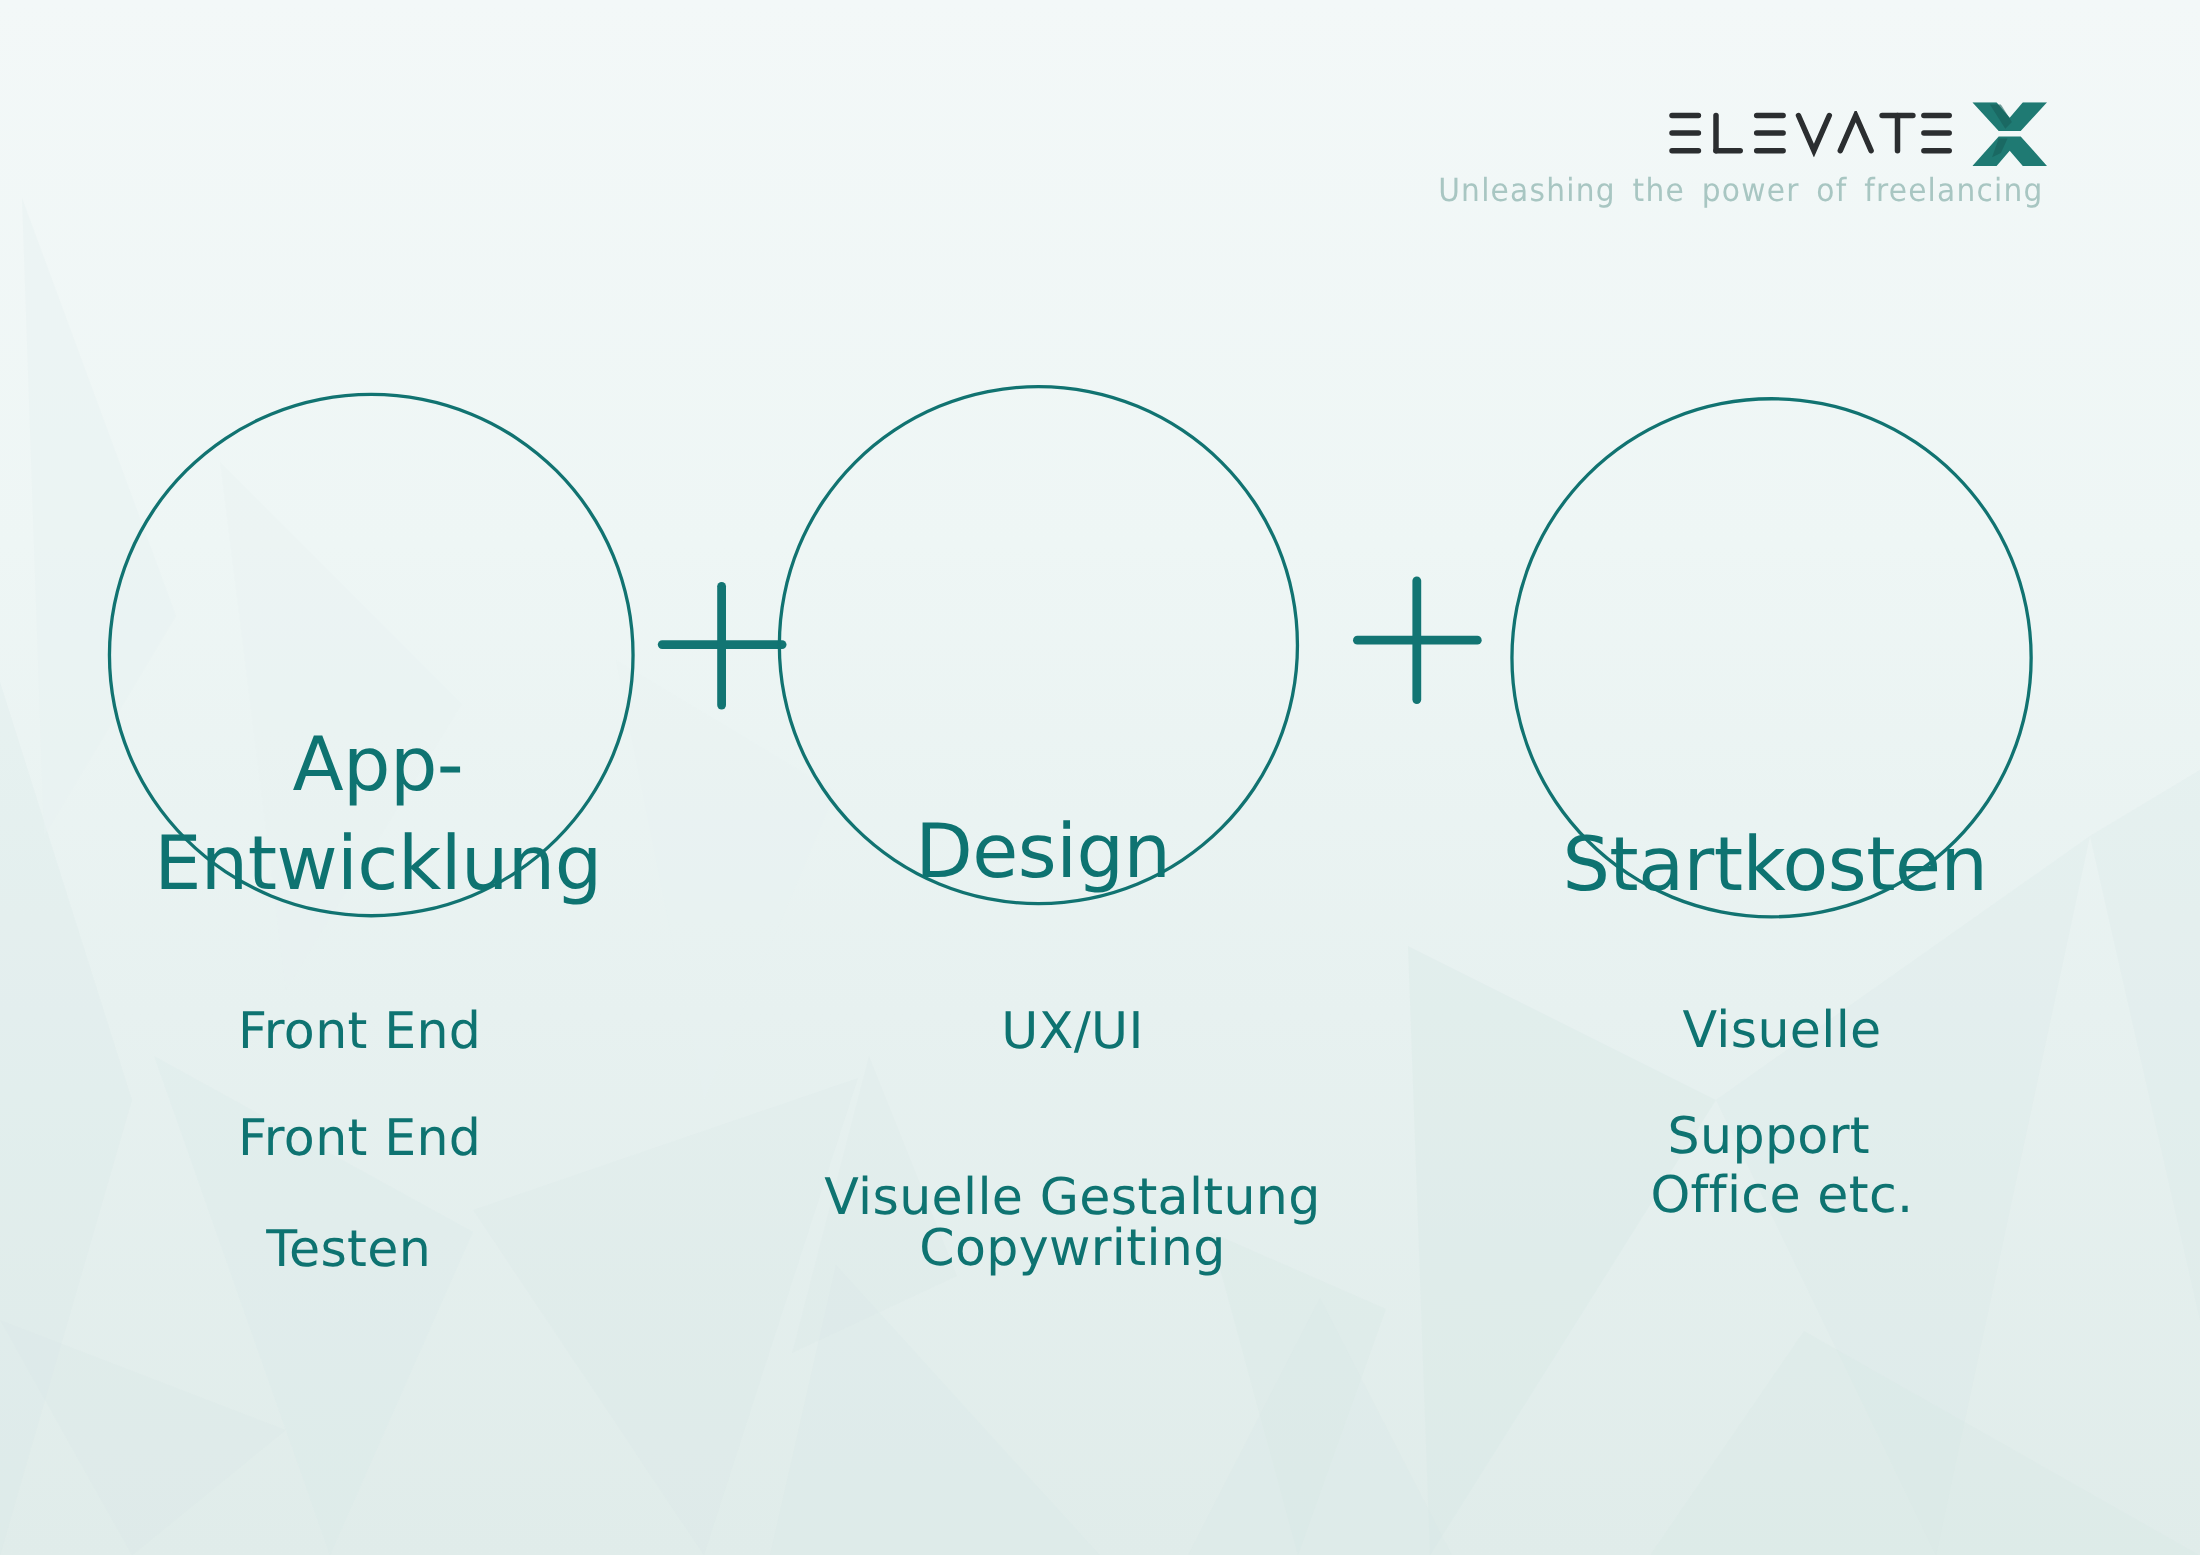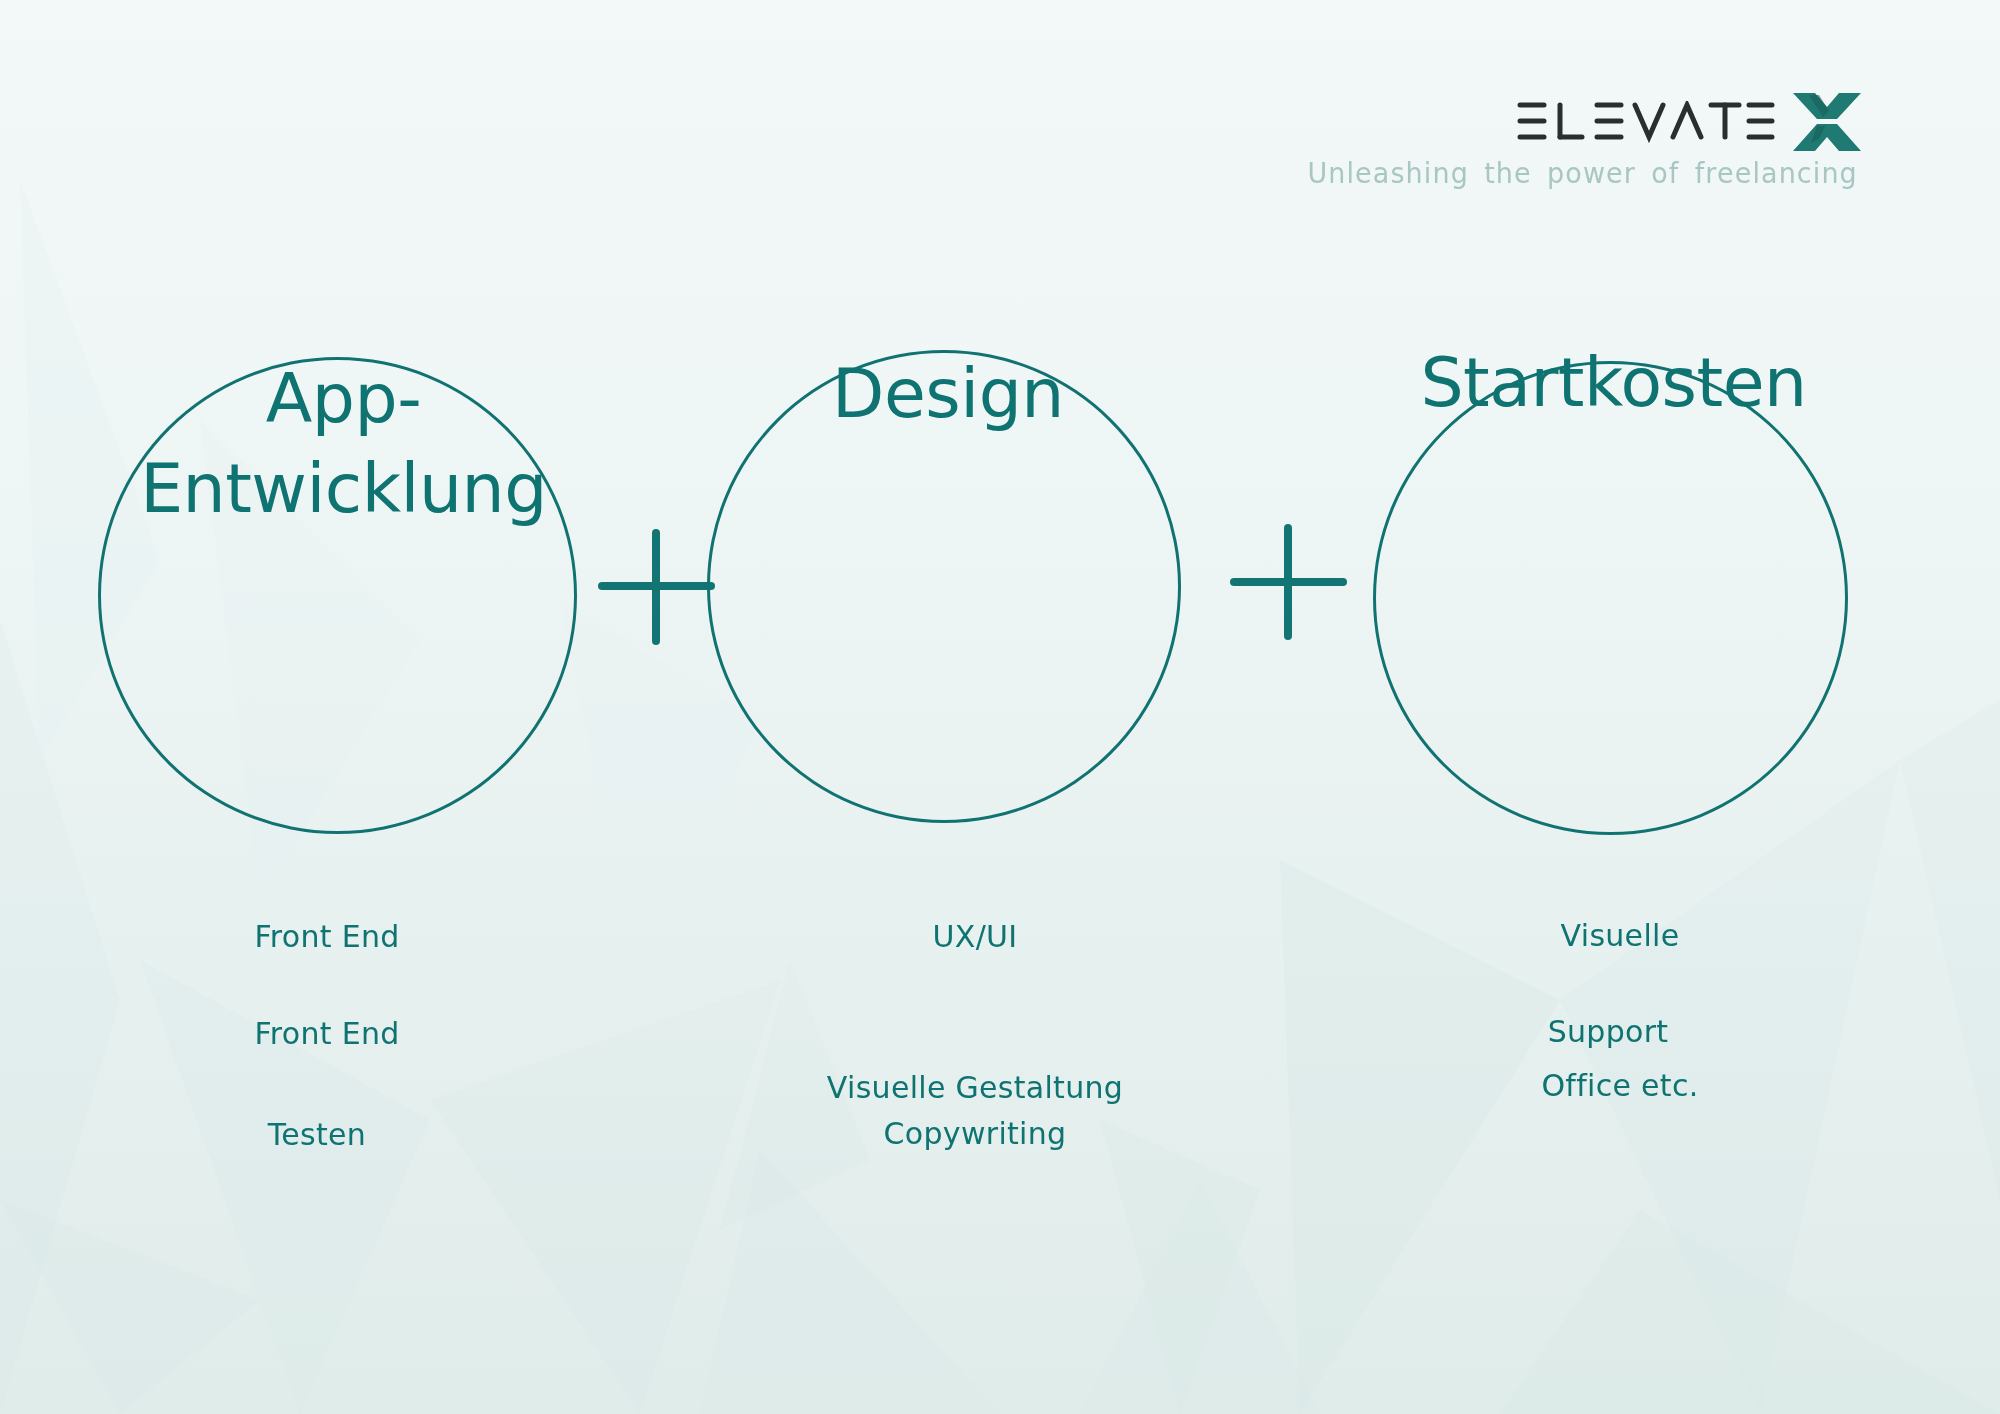--- a/index.html
+++ b/index.html
@@ -52,21 +52,21 @@
       transform: scaleX(0.93);
       transform-origin: right center;
     }
     
     .circle {
       position: absolute;
       border: 3px solid #117371;
       border-radius: 50%;
       box-sizing: border-box;
       display: flex;
-      align-items: flex-start;
+      align-items: flex-end;
       justify-content: center;
       text-align: center;
     }
     .circle-label {
       color: #0e7371;
       font-size: 68px;
       line-height: 90px;
       font-family: "DejaVu Sans", sans-serif;
       font-weight: normal;
       letter-spacing: -0.5px;
@@ -83,21 +83,21 @@
       position: absolute;
       width: 500px;
       text-align: center;
       color: #0e7371;
       font-family: "DejaVu Sans", sans-serif;
     }
     .sublist .item {
       position: absolute;
       left: 0;
       width: 100%;
-      font-size: 30px;
+      font-size: 46px;
       line-height: 56px;
       white-space: nowrap;
       letter-spacing: 0.3px;
     }
   </style>
 </head>
 <body>
 
 <svg class="bg-svg" viewBox="0 0 2000 1414" xmlns="http://www.w3.org/2000/svg">
   <g fill="#d6e8e6">

